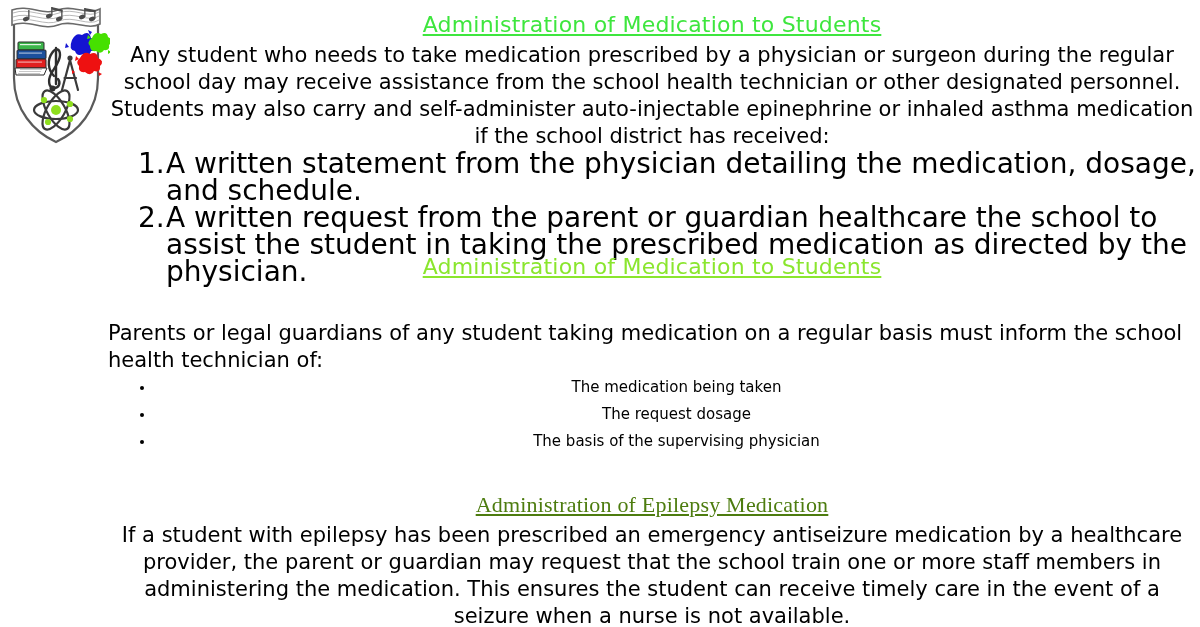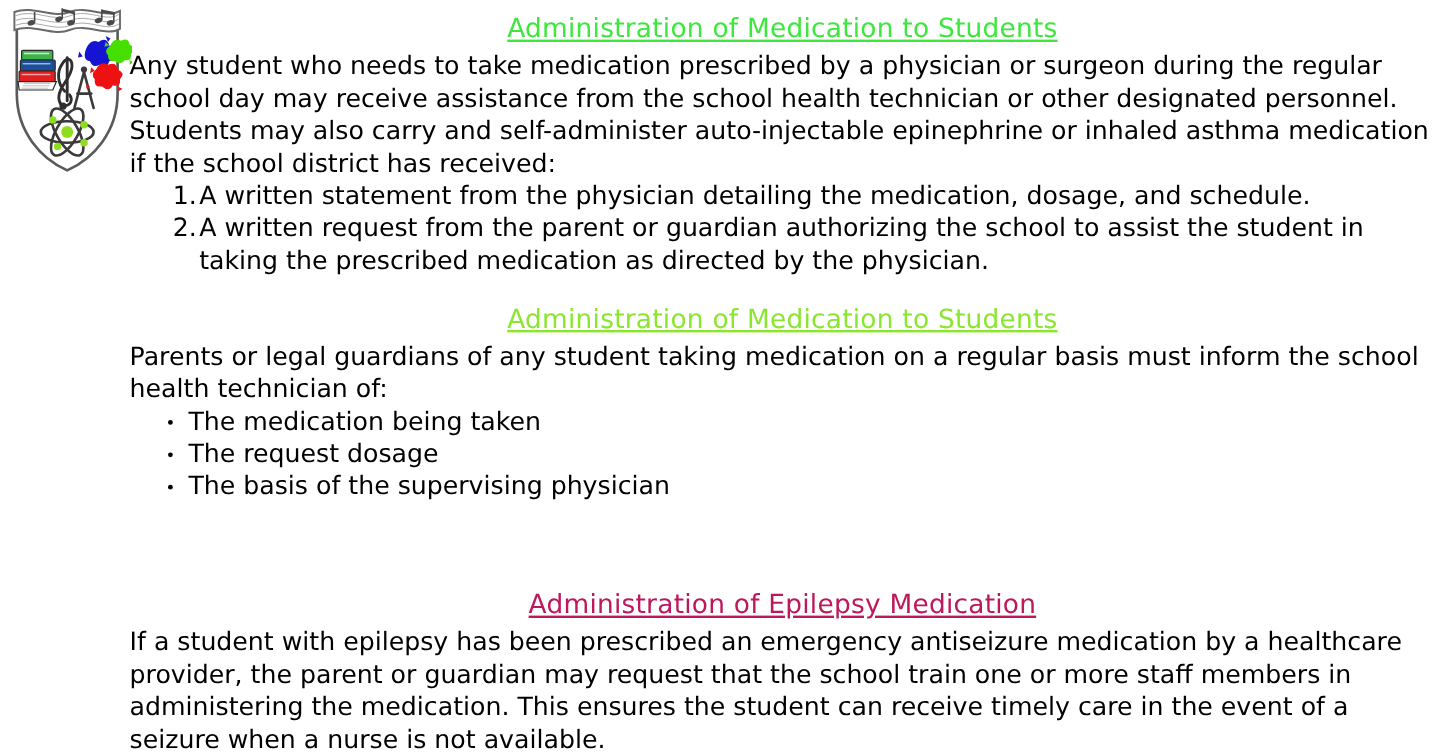--- a/index.html
+++ b/index.html
@@ -52,34 +52,34 @@
   .heading.h1 { color: #3ee63e; }
   .heading.h2 { color: #8ae62e; }
   .heading.h3 { color: #5ed65e; }
 
   .para {
     font-size: 21px;
     line-height: 27px;
     margin: 0;
     padding: 0;
   }
-  .para.center { }
-  .para.left   { text-align: left; }
+  .para.center { text-align: center; }
+  .para.left   { text-align: left; margin-top: 36px; }
 
   
   ol.numlist {
     margin: 0;
     padding: 0;
     list-style: none;
     counter-reset: numitem;
   }
   ol.numlist > li {
     counter-increment: numitem;
     position: relative;
-    font-size: 21px;
+    font-size: 28px;
     line-height: 27px;
     padding-left: 58px;
     text-indent: 0;
   }
   ol.numlist > li::before {
     content: counter(numitem) ".";
     position: absolute;
     left: 30px;
     top: 0;
     width: 26px;
@@ -87,23 +87,24 @@
   }
 
   
   ul.bullist {
     margin: 0;
     padding: 0;
     list-style: none;
   }
   ul.bullist > li {
     position: relative;
-    font-size: 21px;
+    font-size: 15px;
     line-height: 27px;
     padding-left: 49px;
+    text-align: center;
   }
   ul.bullist > li::before {
     content: "";
     position: absolute;
     left: 32px;
     top: 12px;
     width: 4px;
     height: 4px;
     border-radius: 50%;
     background: #000;
@@ -194,34 +195,34 @@
 </div>
 
 <div id="doc">
 
   <section id="sec1" class="section">
     <div class="heading h1" style="color: rgb(62, 230, 62);">Administration of Medication to Students</div>
     <div class="gap-xs"></div>
     <p class="para center">Any student who needs to take medication prescribed by a physician or surgeon during the regular school day may receive assistance from the school health technician or other designated personnel. Students may also carry and self-administer auto-injectable epinephrine or inhaled asthma medication if the school district has received:</p>
     <ol class="numlist">
       <li>A written statement from the physician detailing the medication, dosage, and schedule.</li>
-      <li>A written request from the parent or guardian authorizing the school to assist the student in taking the prescribed medication as directed by the physician.</li>
+      <li>A written request from the parent or guardian healthcare the school to assist the student in taking the prescribed medication as directed by the physician.</li>
     </ol>
   </section>
 
   <section id="sec2" class="section">
     <div class="heading h2" style="color: rgb(138, 230, 46);">Administration of Medication to Students</div>
     <div class="gap-xs"></div>
     <p class="para left">Parents or legal guardians of any student taking medication on a regular basis must inform the school health technician of:</p>
     <ul class="bullist">
       <li>The medication being taken</li>
       <li>The request dosage</li>
       <li>The basis of the supervising physician</li>
     </ul>
   </section>
 
   <section id="sec3" class="section">
-    <div class="heading h3" style="color: #be185d;">Administration of Epilepsy Medication</div>
+    <div class="heading h3" style="color: #4d7c0f; font-family: Liberation Serif, serif;">Administration of Epilepsy Medication</div>
     <div class="gap-xs"></div>
     <p class="para center">If a student with epilepsy has been prescribed an emergency antiseizure medication by a healthcare provider, the parent or guardian may request that the school train one or more staff members in administering the medication. This ensures the student can receive timely care in the event of a seizure when a nurse is not available.</p>
   </section>
 
 </div>
 
 </body></html>

